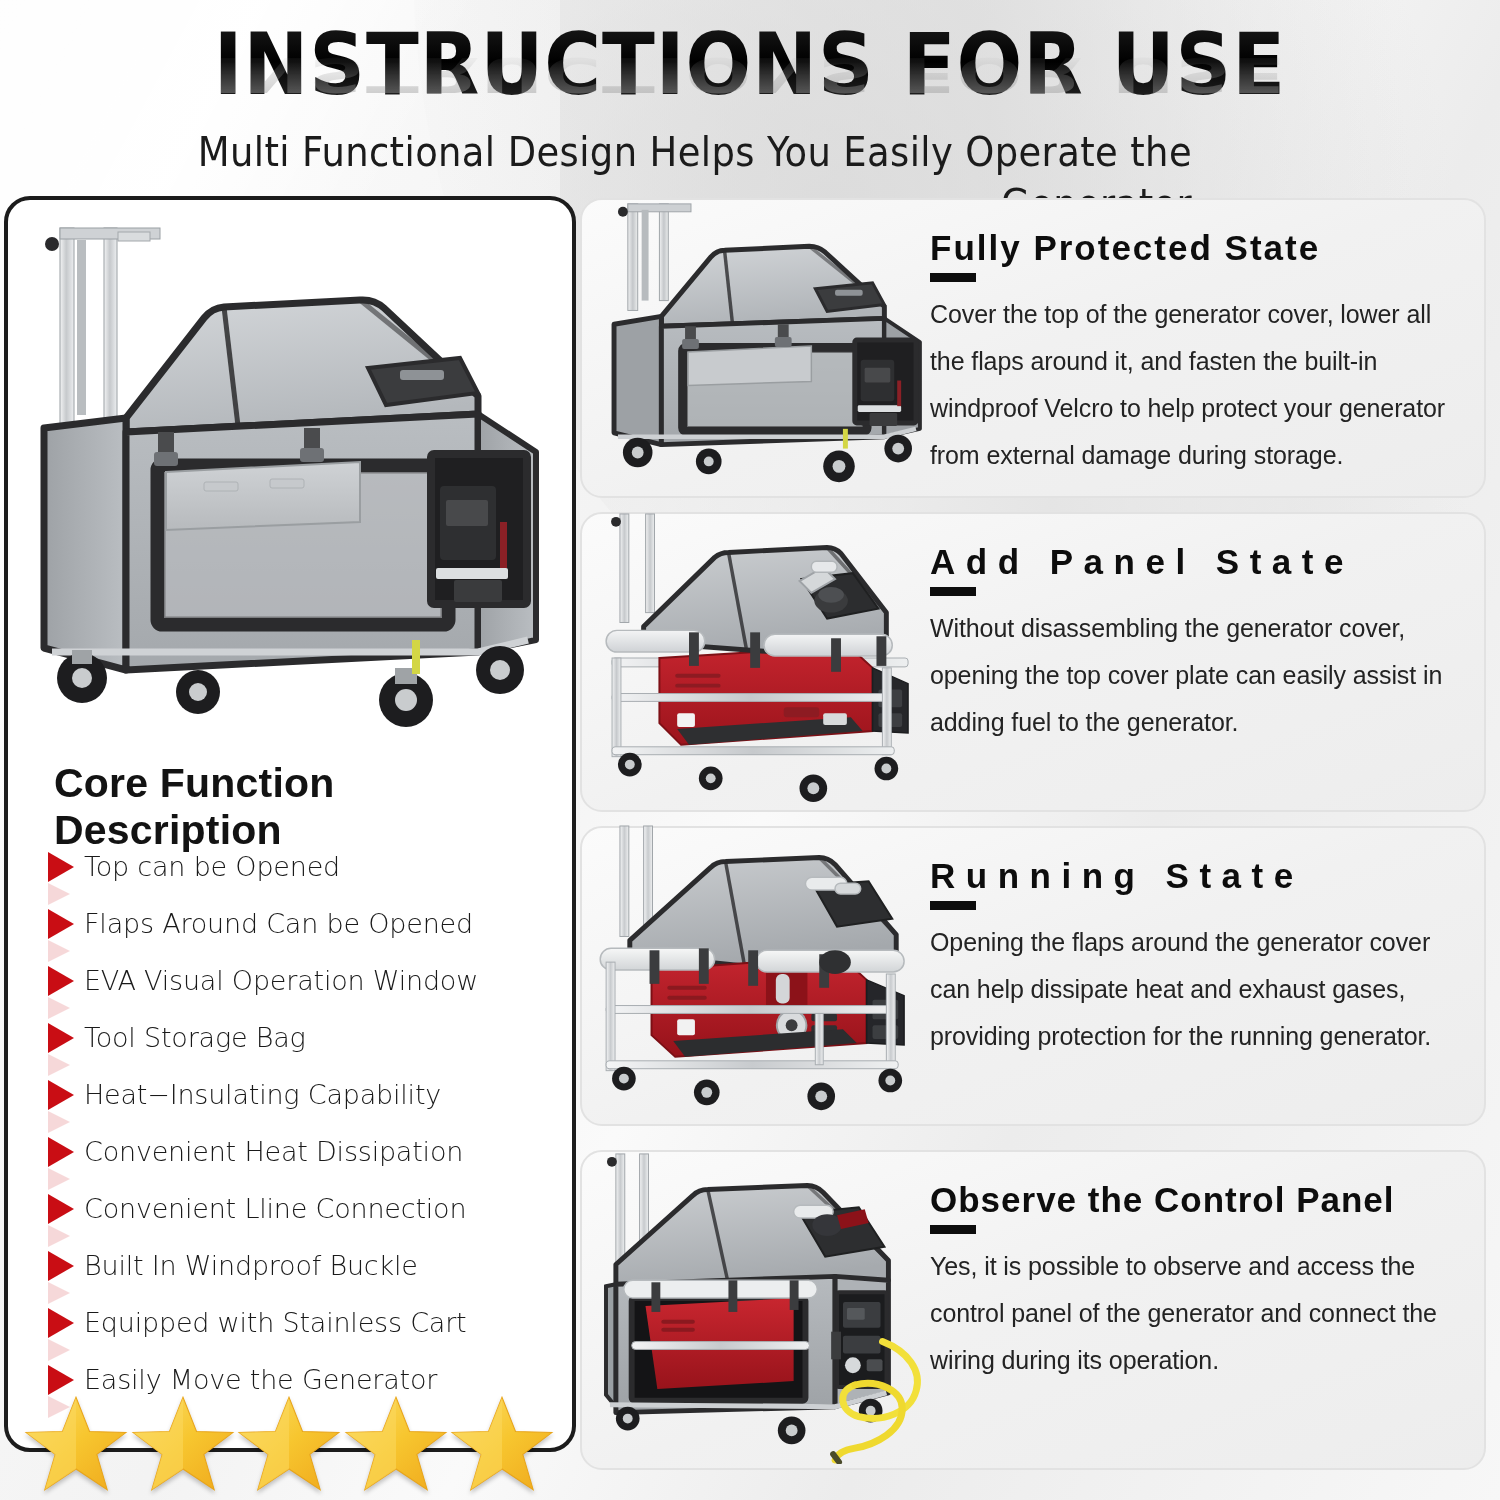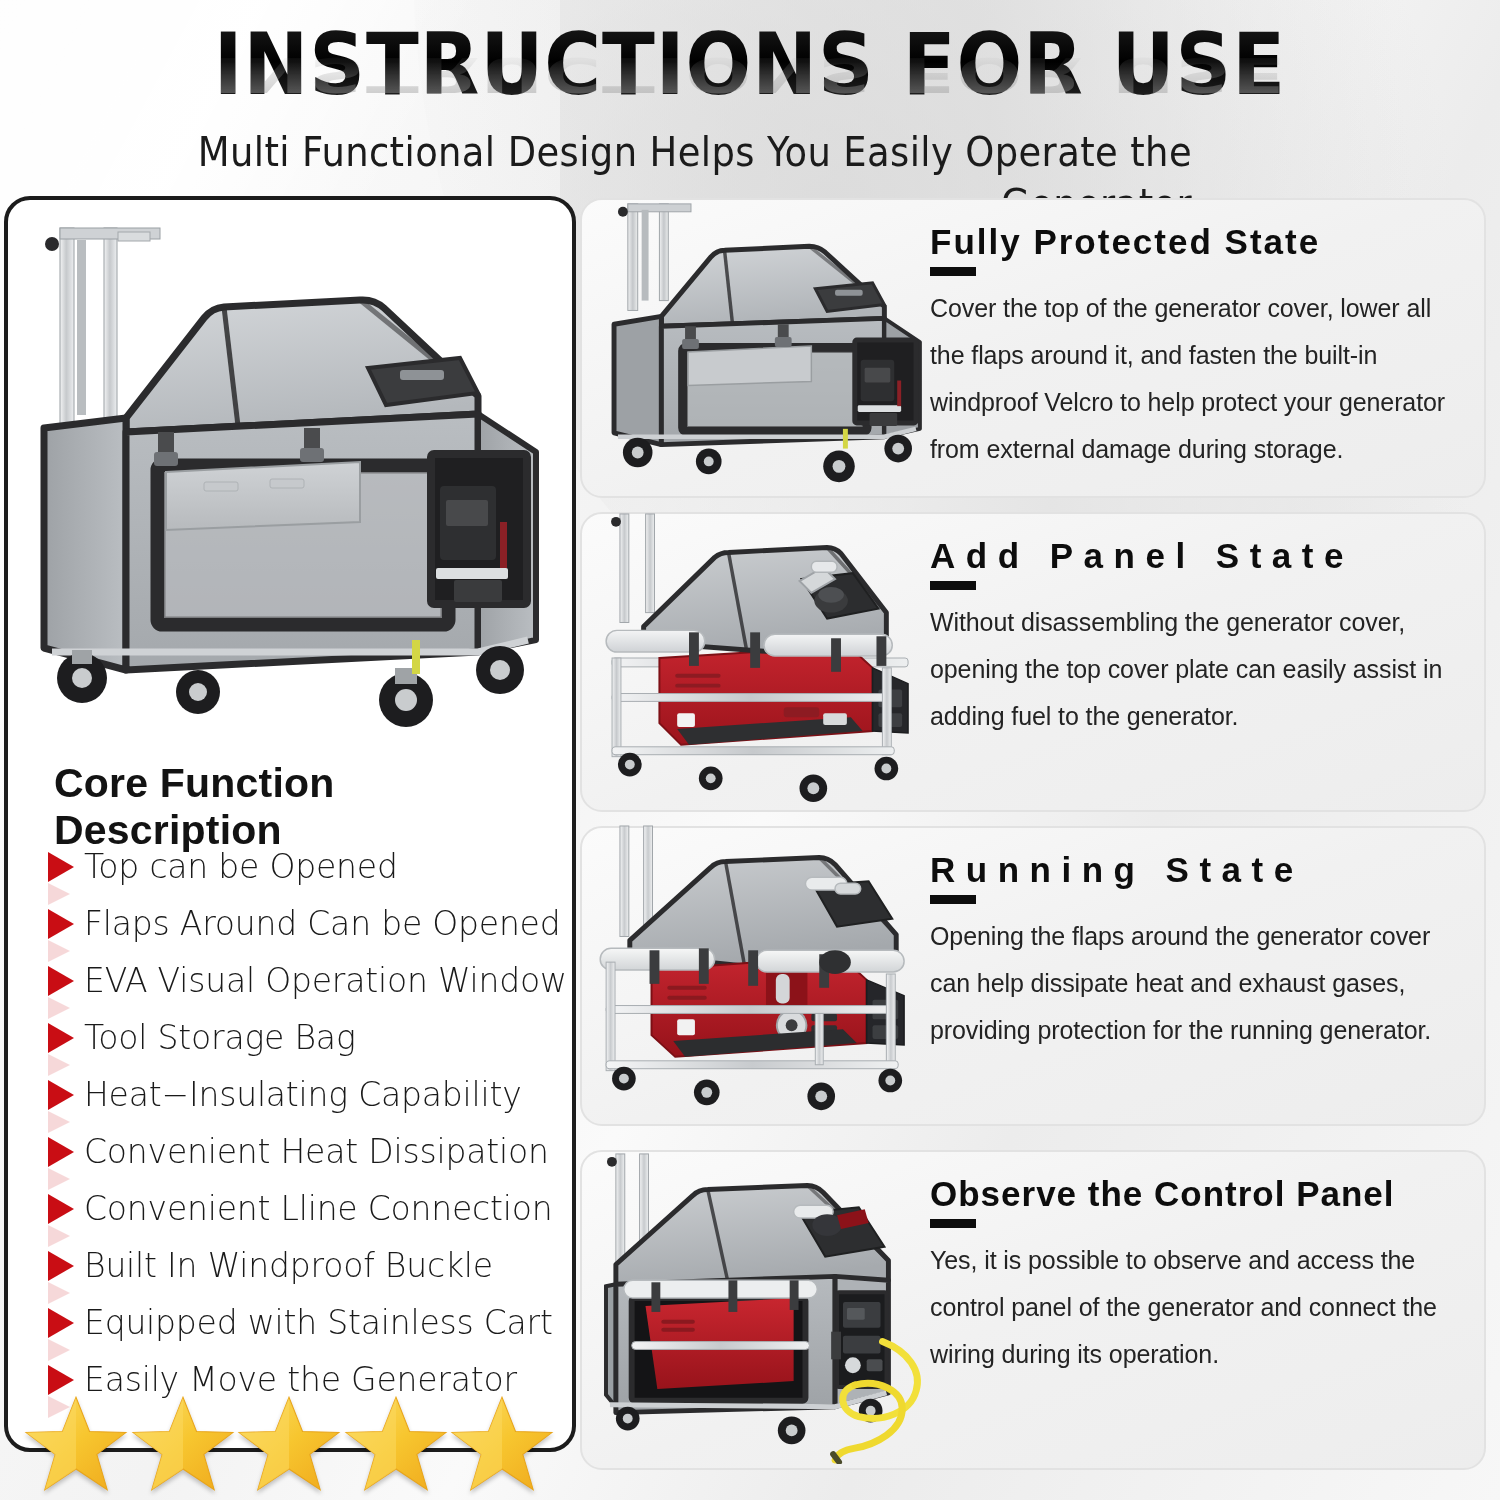--- a/index.html
+++ b/index.html
@@ -115,21 +115,21 @@
   .feature-list {
     position:absolute;
     left:32px; top:638px;
     width:510px;
     list-style:none;
   }
   .feature-item {
     position:relative;
     height:57px;
     padding-left:44px;
-    font-size:33px;
+    font-size:27px;
     line-height:57px;
     letter-spacing:-.2px;
     color:#1a1a1a;
     white-space:nowrap;
     font-family:"DejaVu Sans","Liberation Sans", sans-serif;
     font-weight:300;
   }
   .bullet-tri {
     position:absolute;
     left:8px; top:14px;
@@ -181,21 +181,21 @@
   .card-4 { top:1150px; height:320px;padding-left:40px; }
 
   .card-photo {
     position:absolute;
     left:6px; top:-4px;
     width:352px; height:100%;
     overflow:visible;
   }
   .card-text {
     position:absolute;
-    left:348px; top:20px;
+    left:348px; top:26px;
     width:548px;
     padding-right:18px;
   }
   .card-heading {
     font-size:35px;
     font-weight:bold;
     color:#0d0d0d;
     line-height:44px;
     white-space:nowrap;
     font-family:"Liberation Sans", sans-serif;

